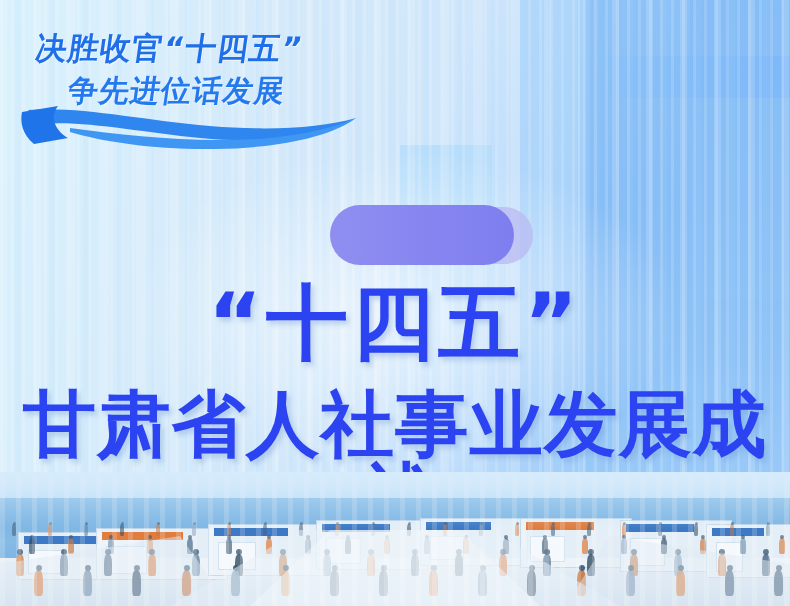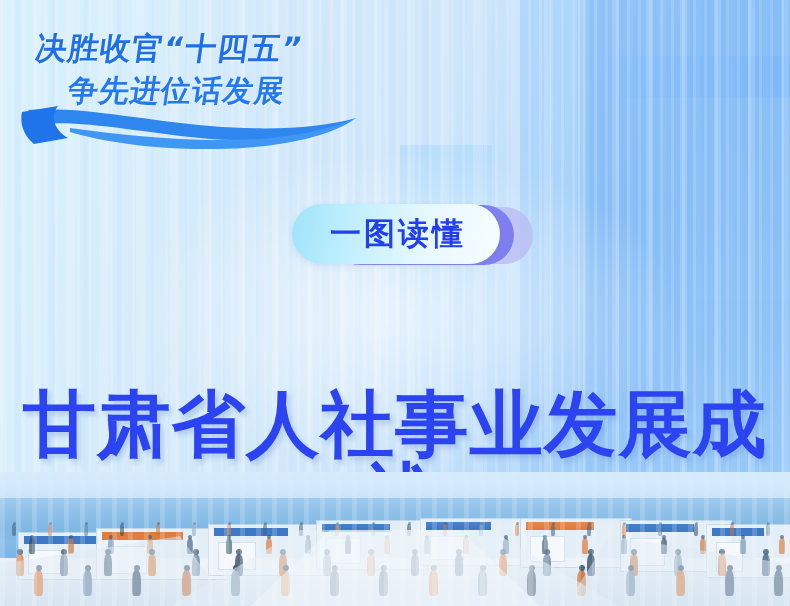--- a/index.html
+++ b/index.html
@@ -166,25 +166,23 @@
                C 300 34, 240 40, 180 34 C 120 28, 62 16, 22 20 Z" fill="#2f86ef"></path>
       <path d="M2 8 L 38 2 C 30 12, 34 26, 48 34 L 14 40 C 2 30, 0 18, 2 8 Z" fill="#1e74e8"></path>
       <path d="M50 24 C 110 32, 180 40, 250 34 C 290 30, 318 22, 336 14
                C 312 32, 262 44, 196 45 C 136 46, 84 38, 50 28 Z" fill="#3f97f3"></path>
     </svg>
   </div>
 
   <div class="badge-wrap">
     <div class="badge-purple-far"></div>
     <div class="badge-purple-near"></div>
-    <div class="badge-pill">
-      <span class="badge-text">一图读懂</span>
-    </div>
   </div>
 
+  <div class="title-main">“十四五”</div>
   <div class="title-sub">甘肃省人社事业发展成就</div>
 
   <div class="scene">
     <div class="scene-sky"></div>
     <div class="scene-wallfar"></div>
     <div class="scene-floor"></div>
 
     <div id="scene-objects" style="position:absolute;inset:0;">
         <div class="booth" style="left: 18px; top: 60px; width: 120px; height: 46px; opacity: 0.9;"></div>
         <div class="booth-band" style="left: 24px; top: 64px; width: 74px; height: 8px; opacity: 0.92;"></div>

